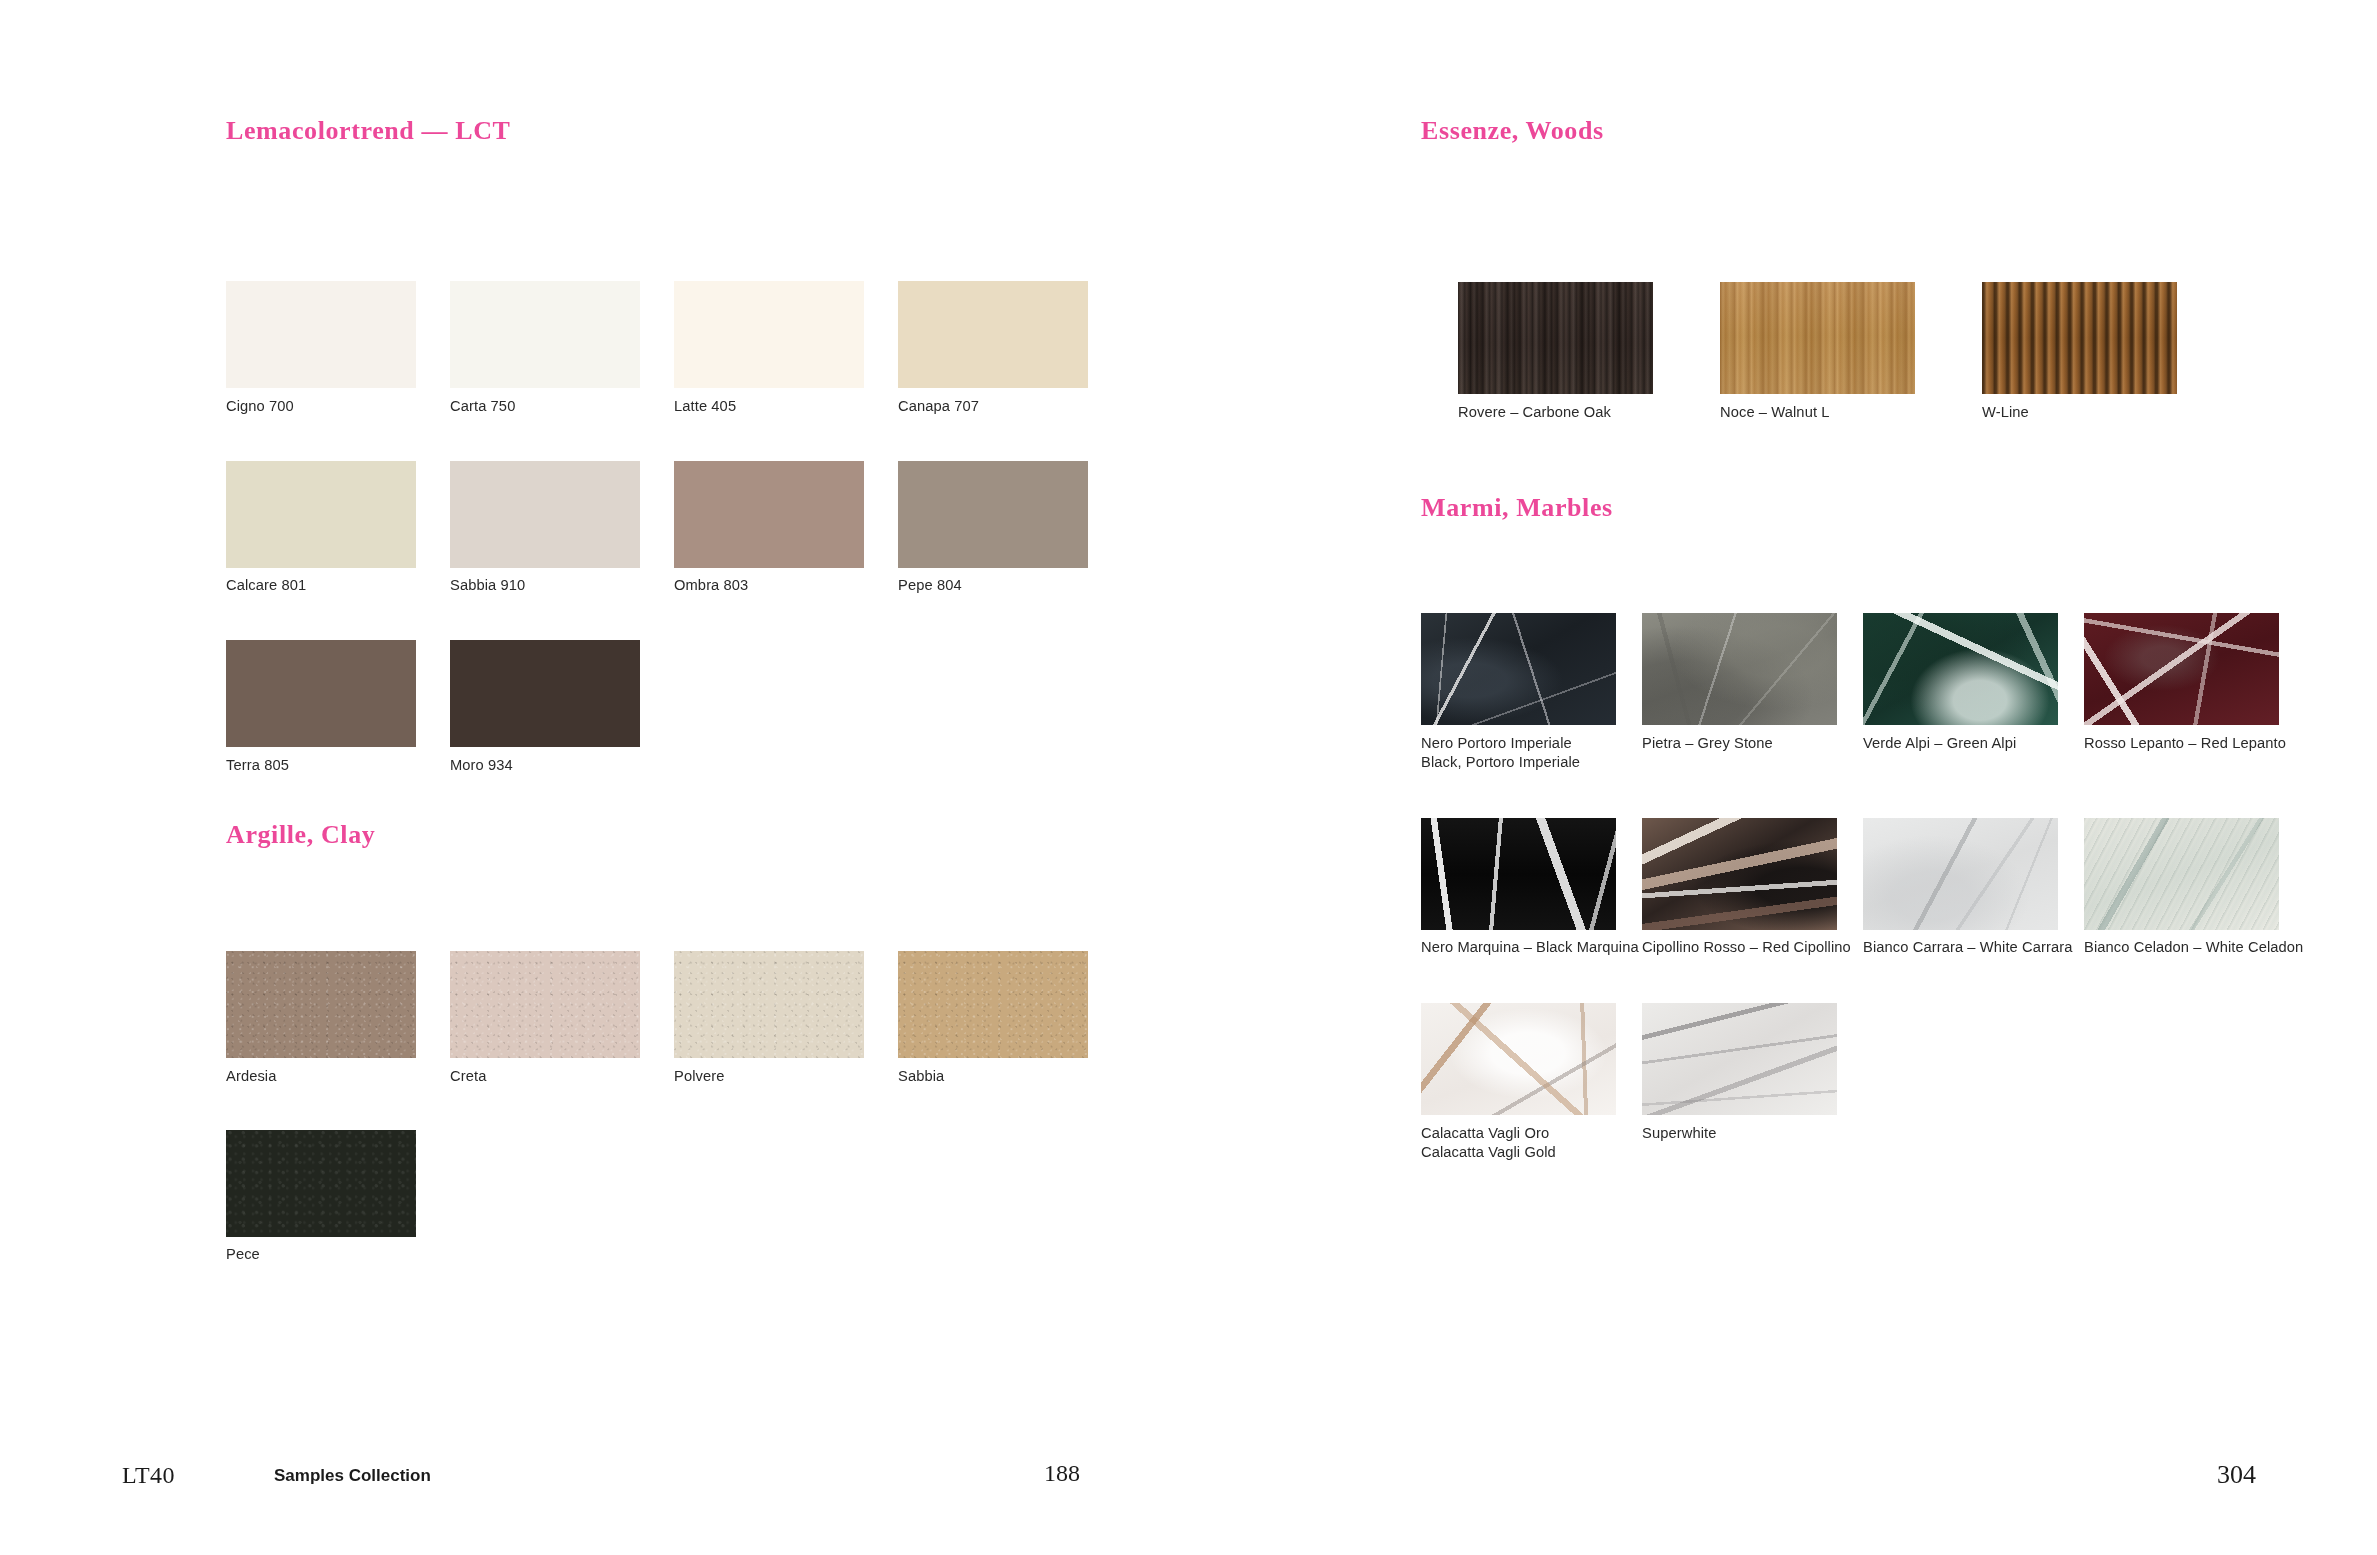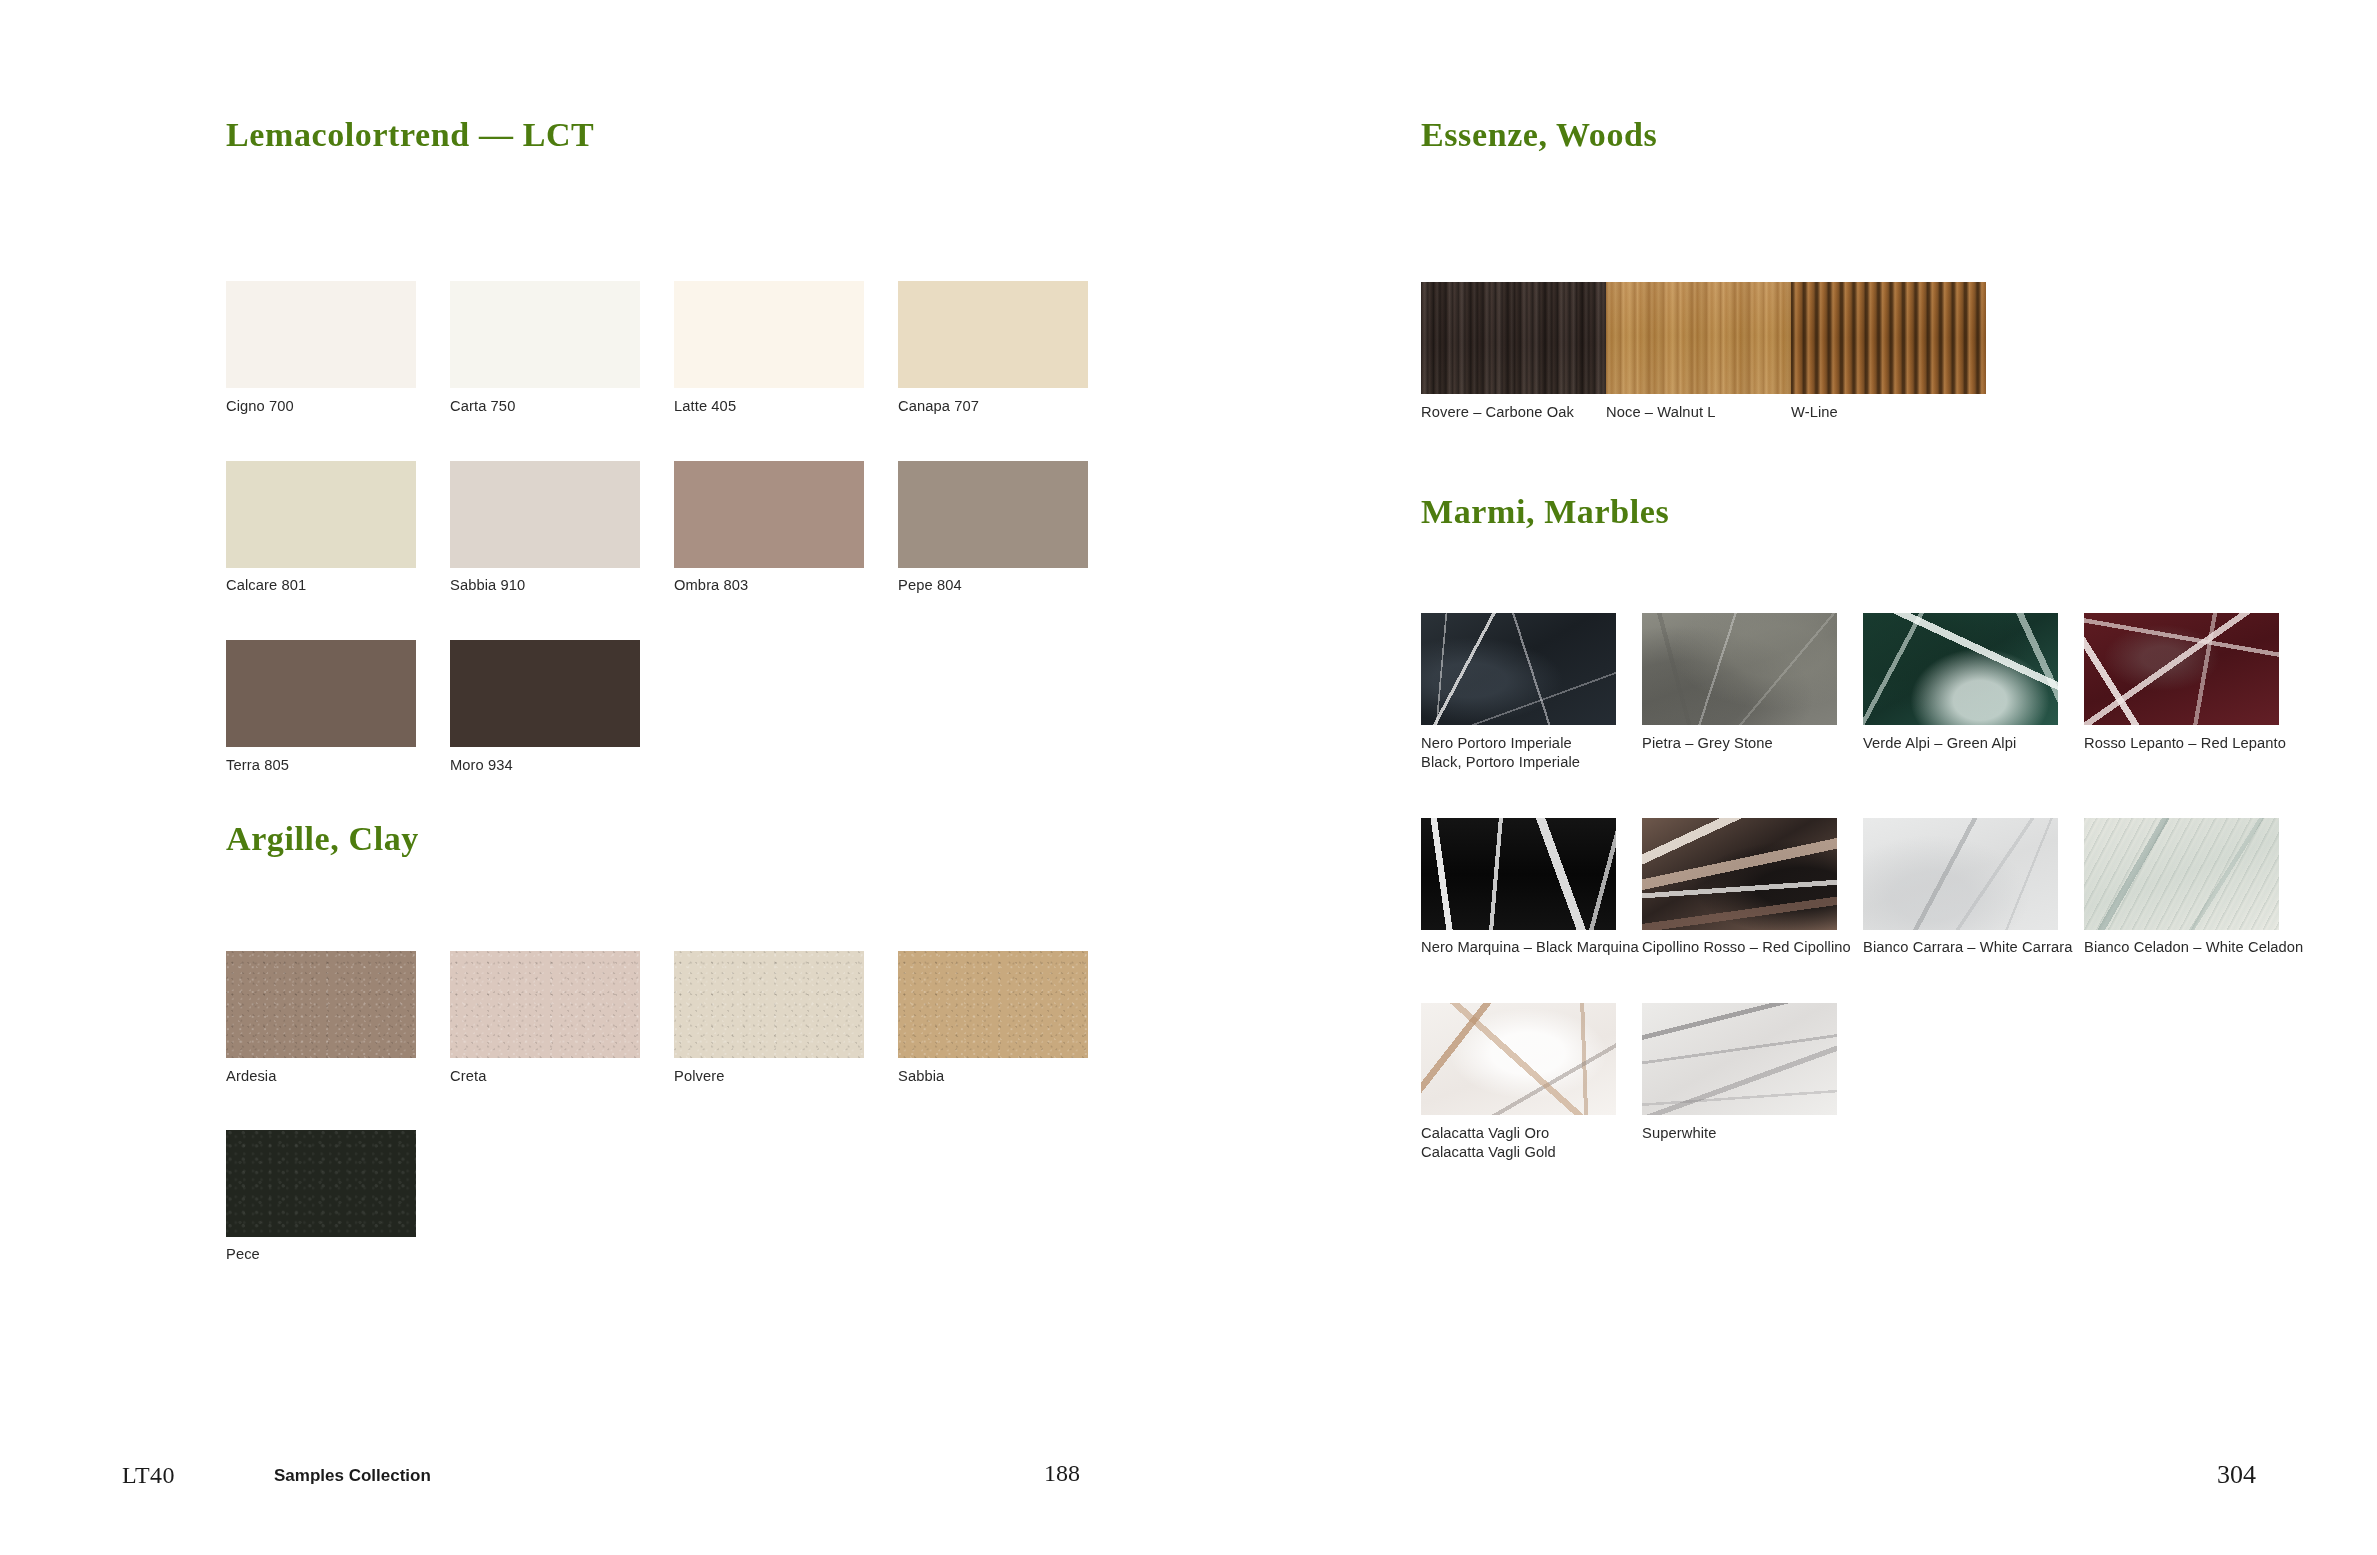--- a/index.html
+++ b/index.html
@@ -21,23 +21,23 @@
     top: 0;
     height: 1555px;
   }
   .col-left  { left: 226px;  width: 1046px; }
   .col-right { left: 1421px; width: 885px; }
 
   
   .section-title {
     font-family: "Liberation Serif", serif;
     font-weight: 700;
-    font-size: 34px;
+    font-size: 26px;
     letter-spacing: 0.6px;
-    color: #4d7c0f;
+    color: #ec4899;
   }
 
   
   .grid { display: flex; flex-wrap: wrap; }
   .cell { position: relative; }
 
   .sw {
     display: block;
     border: 0;
     background-color: #eee;
@@ -53,21 +53,21 @@
   }
 
   
   .grid-lct .cell { width: 224px; margin-bottom: 45px; }
   .grid-lct .sw  { width: 190px; height: 107px; }
 
   .grid-clay .cell { width: 224px; margin-bottom: 44px; }
   .grid-clay .sw  { width: 190px; height: 107px; }
 
   
-  .grid-wood .cell { width: 185px; margin-bottom: 38px; }
+  .grid-wood .cell { width: 225px; margin-bottom: 38px; margin-left: 37px; }
   .grid-wood .sw  { width: 195px; height: 112px; }
 
   
   .grid-marble .cell { width: 221px; margin-bottom: 46px; }
   .grid-marble .sw  { width: 195px; height: 112px; }
 
   
   .tex-clay {
     background-image:
       radial-gradient(circle at 17% 29%, rgba(255,255,255,.22) 0 1px, transparent 1px),

